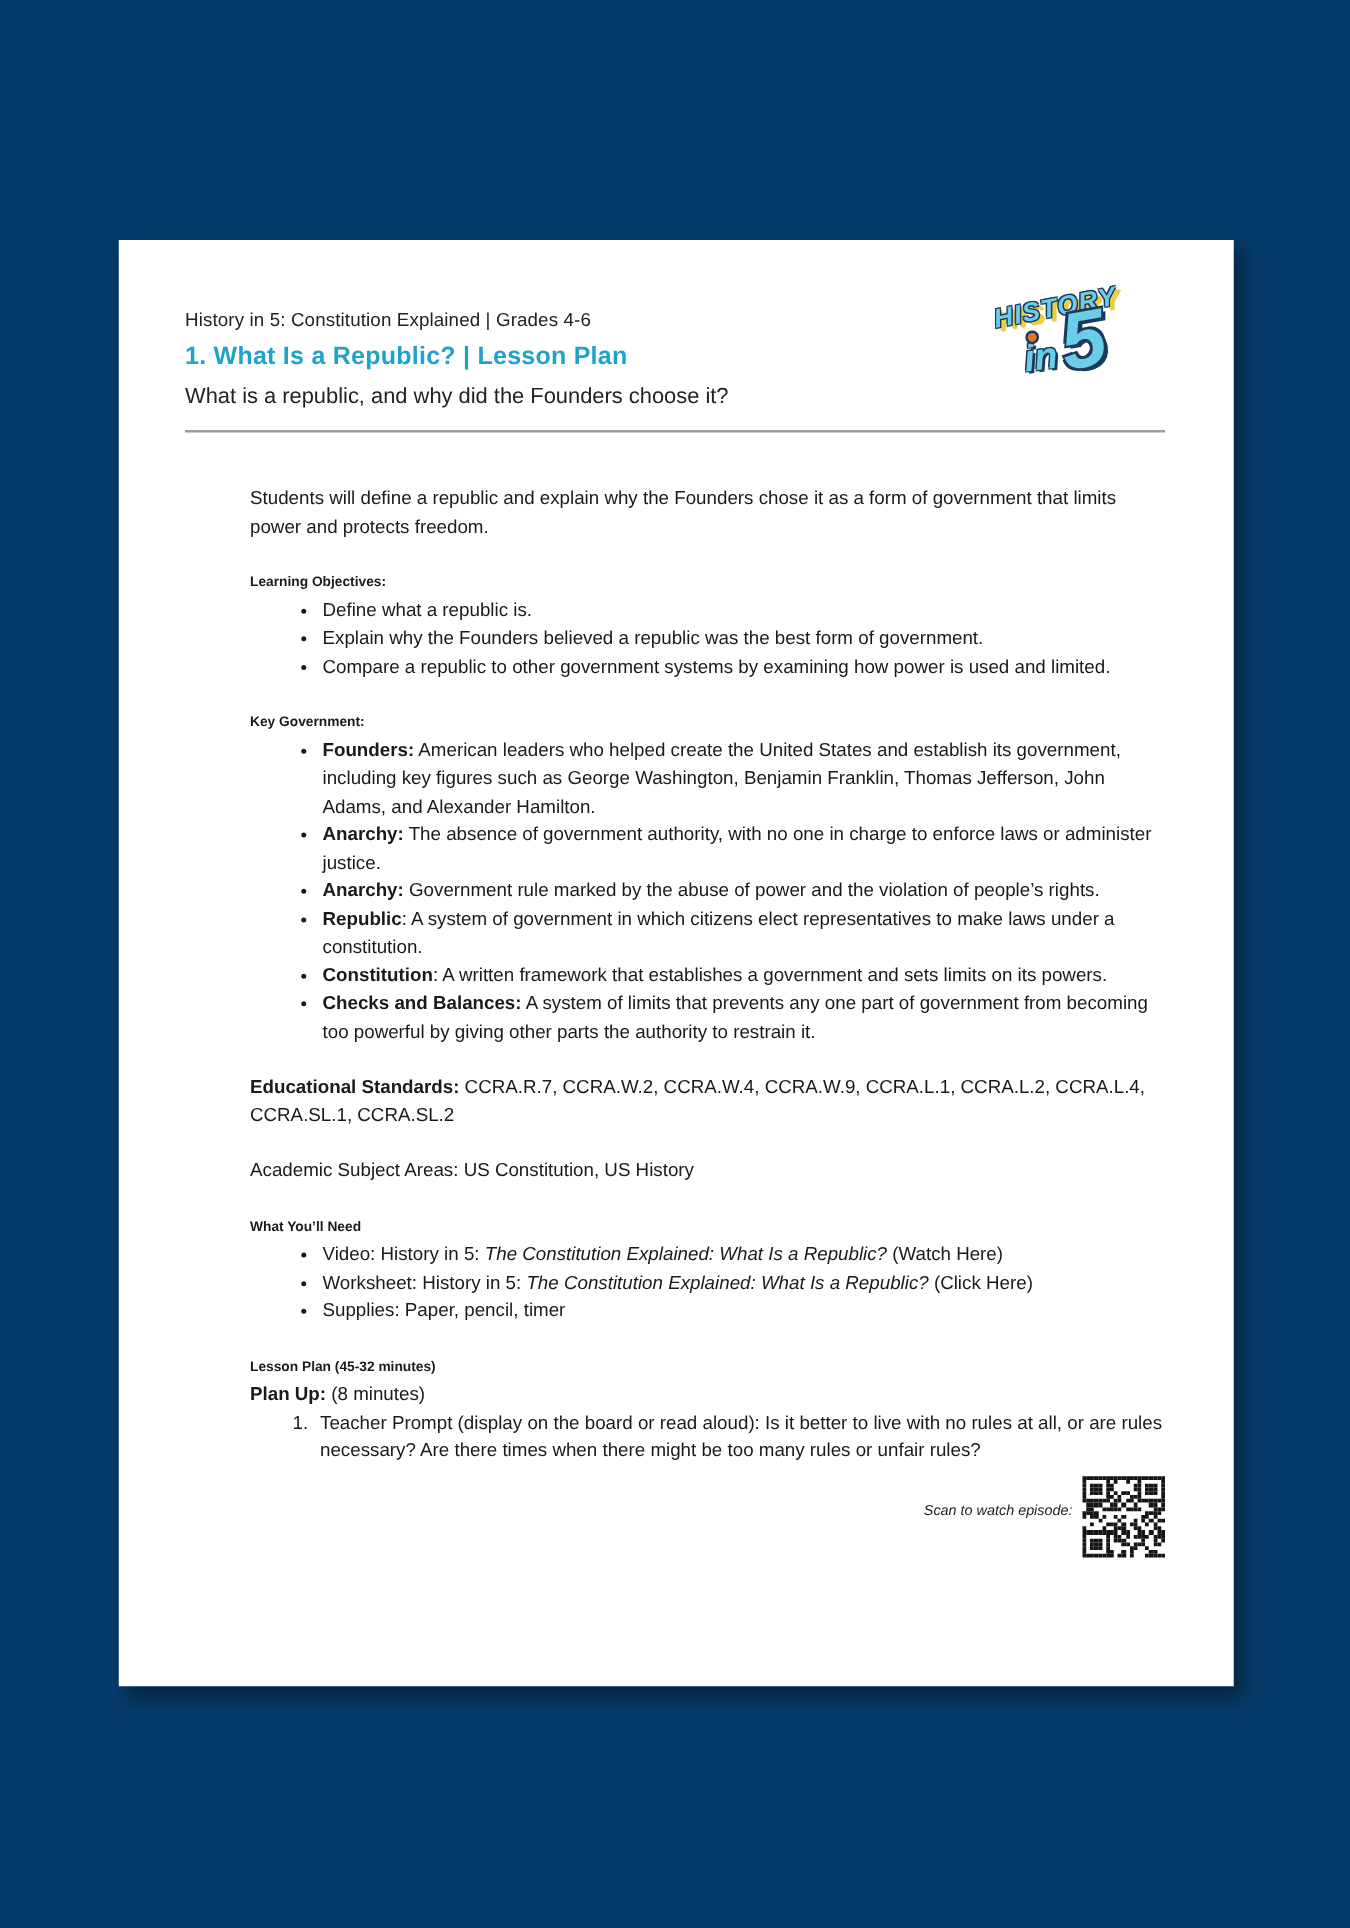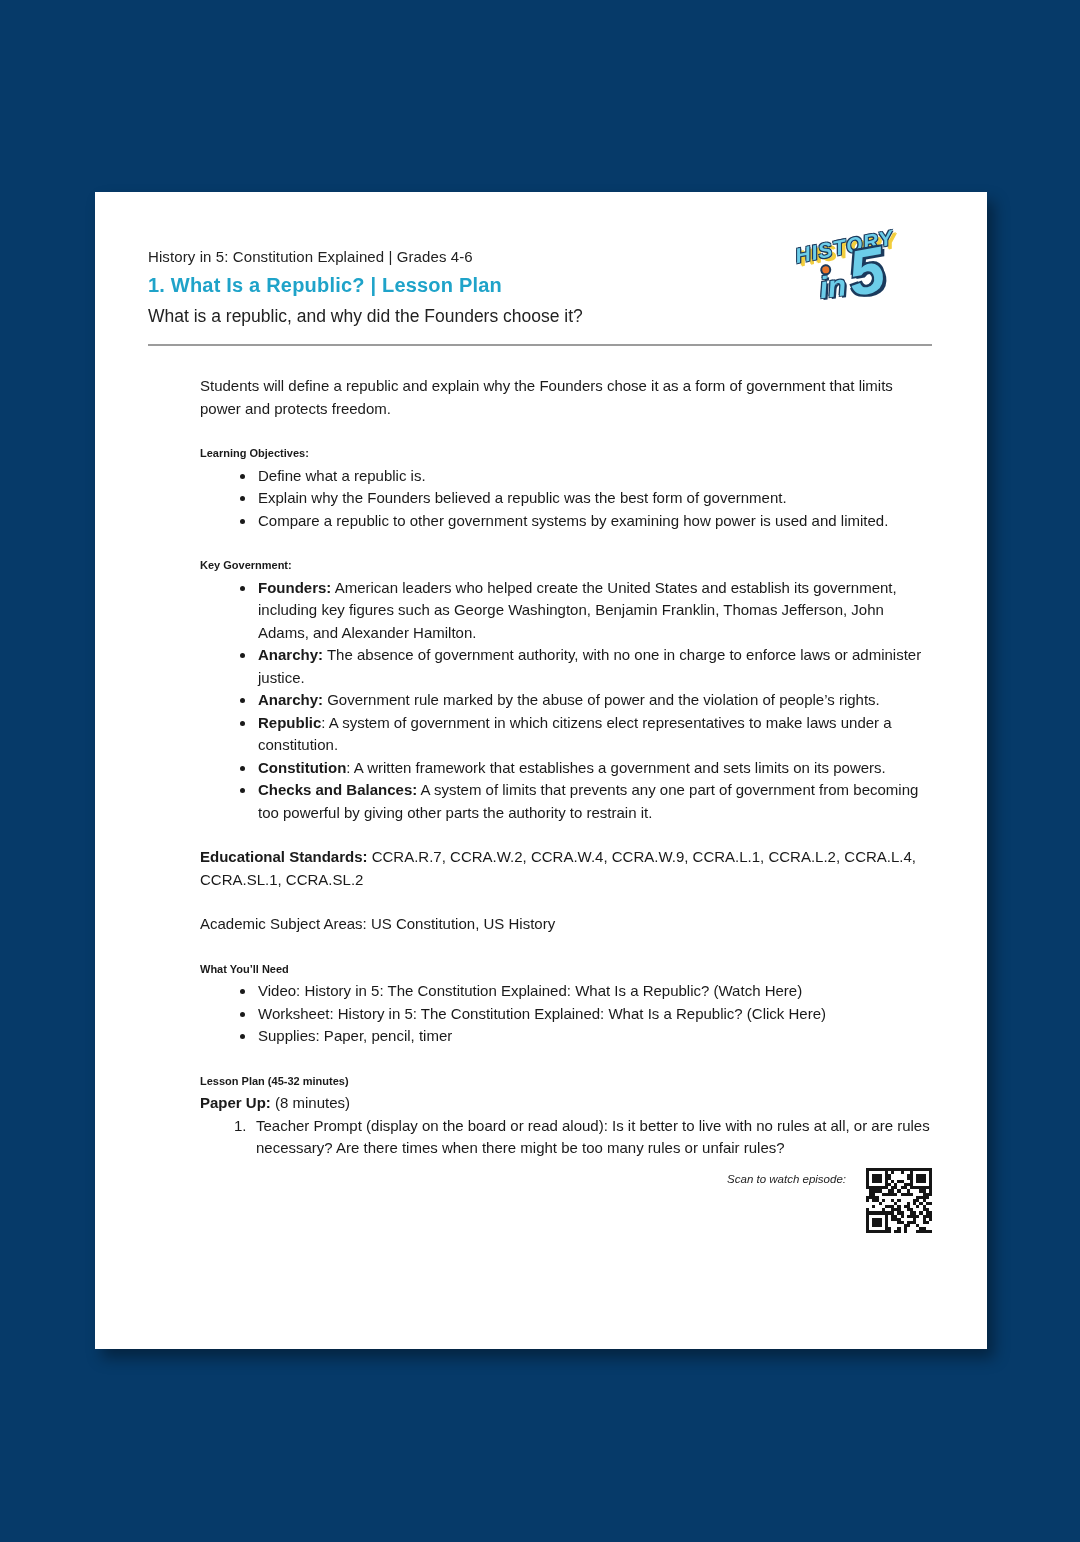--- a/index.html
+++ b/index.html
@@ -89,34 +89,34 @@
     transform:rotate(-3deg);
   }
   
   .doc-body{
     margin-left:52px;
     width:732px;
     font-size:15px;
     line-height:22.5px;
   }
   .sect{margin-top:22px;}
-  .first-sect{margin-top:29px;}
+  .first-sect{margin-top:42px;}
   .b{font-weight:bold;}
-  .i{}
+  .i{font-style:italic;}
   h3{font-size:11px; font-weight:bold; line-height:22.5px;}
   ul{list-style:disc; padding-left:56px;}
   ul li{padding-left:2px;}
   ol{list-style:none; padding-left:34px;}
   ol li{display:flex;}
   .step-num{width:22px; flex:none;}
   .step-text{flex:1;}
   
   .footer{
-    display:flex; justify-content:flex-end; align-items:flex-start;
-    gap:20px; margin-top:8px;
+    display:flex; justify-content:flex-end; align-items:center;
+    gap:8px; margin-top:8px;
   }
   .qr-caption{
     font-size:11.5px; font-style:italic; color:#222;
     margin-bottom:8px;
   }
   .qr{
     width:66px; height:66px;
     display:grid;
     grid-template-rows:repeat(21,1fr);
     grid-template-columns:repeat(21,1fr);
@@ -178,21 +178,21 @@
       <h3>What You’ll Need</h3>
       <ul>
         <li><span>Video: History in 5: </span><span class="i">The Constitution Explained: What Is a Republic?</span><span> (Watch Here)</span></li>
         <li><span>Worksheet: History in 5: </span><span class="i">The Constitution Explained: What Is a Republic?</span><span> (Click Here)</span></li>
         <li><span>Supplies: Paper, pencil, timer</span><span class="i"></span><span></span></li>
       </ul>
     </div>
 
     <div class="sect">
       <h3>Lesson Plan (45-32 minutes)</h3>
-      <p><span class="b">Paper Up:</span><span> (8 minutes)</span></p>
+      <p><span class="b">Plan Up:</span><span> (8 minutes)</span></p>
       <ol>
         <li>
           <span class="step-num">1.</span>
           <span class="step-text">Teacher Prompt (display on the board or read aloud): Is it better to live with no rules at all, or are rules necessary? Are there times when there might be too many rules or unfair rules?</span>
         </li>
       </ol>
     </div>
 
     <div class="footer">
       <span class="qr-caption">Scan to watch episode:</span>

